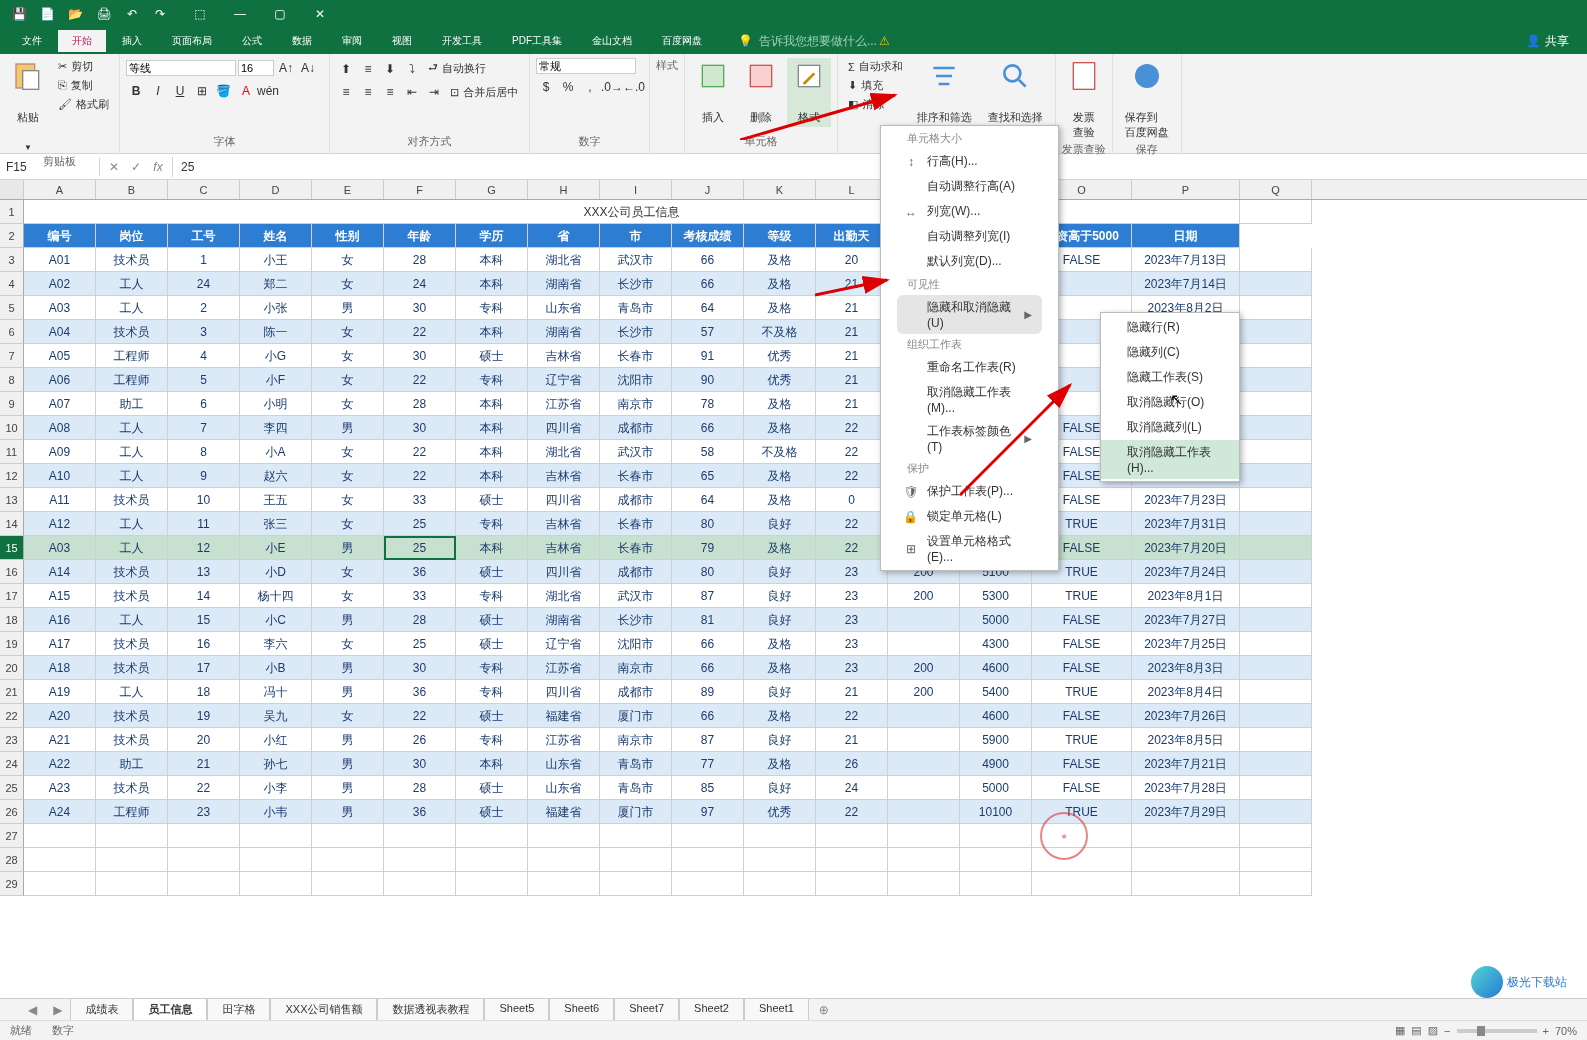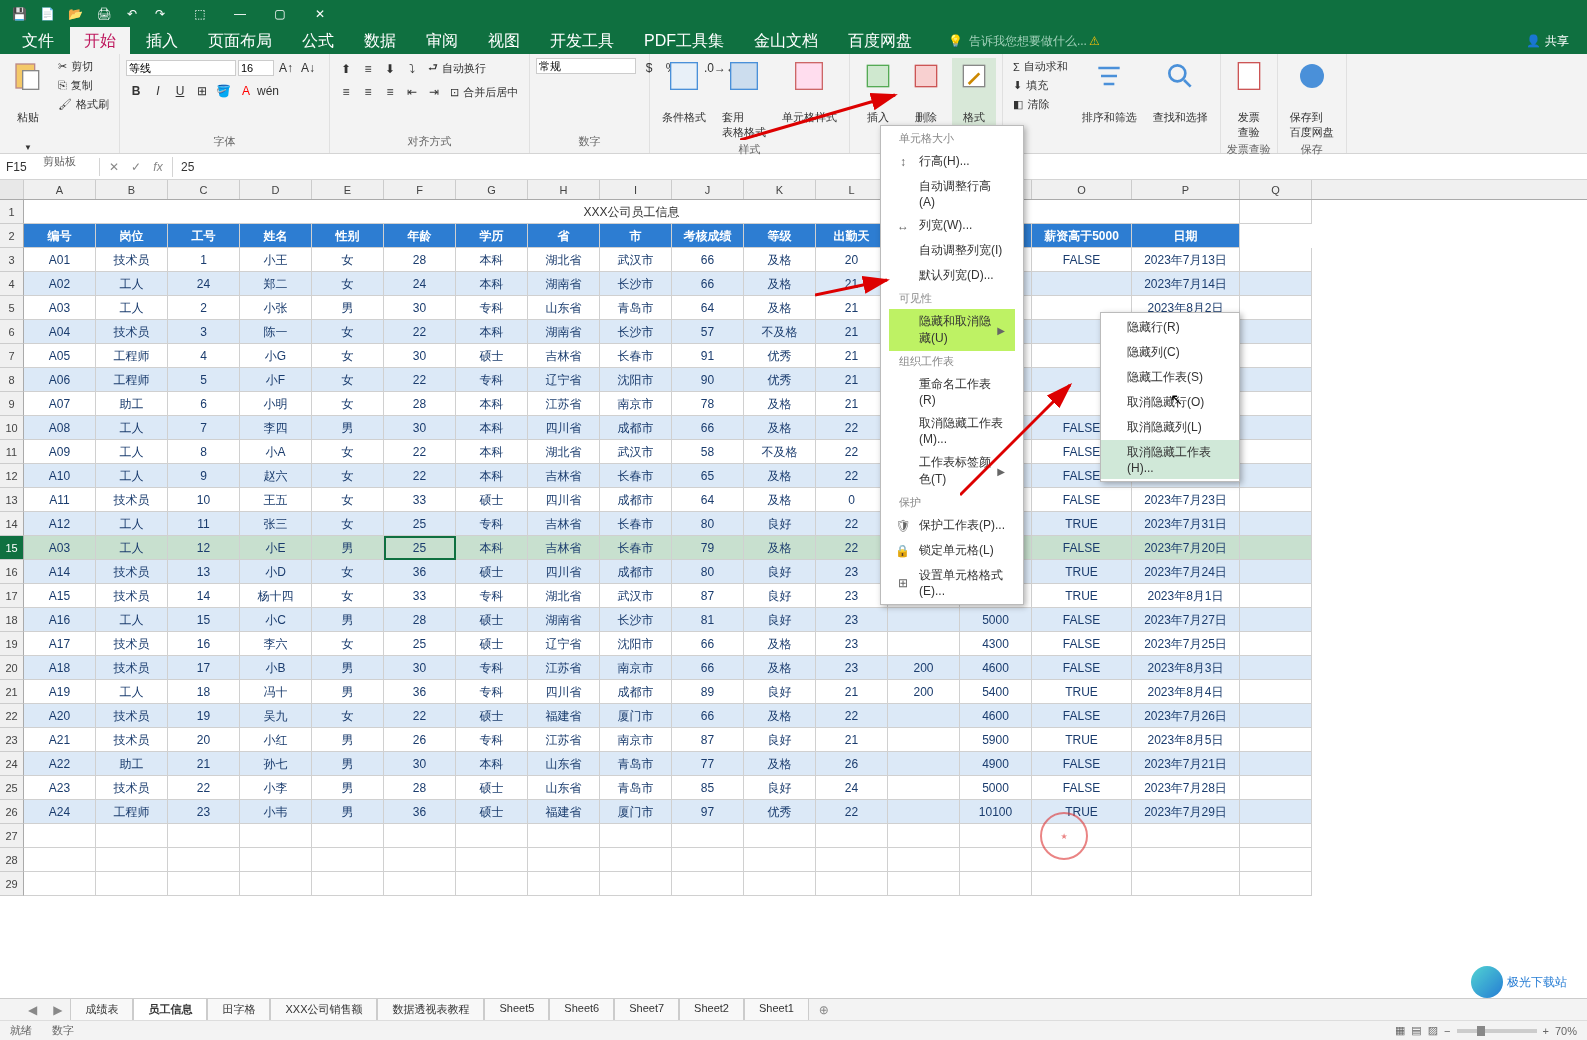--- a/index.html
+++ b/index.html
@@ -8,21 +8,21 @@
 
 .titlebar { height:28px; background:#0f7040; display:flex; align-items:center; color:#fff; }
 .titlebar .qat { display:flex; gap:4px; padding:0 8px; }
 .titlebar .qat span { width:24px; height:24px; display:flex; align-items:center; justify-content:center; cursor:pointer; }
 .titlebar .title { flex:1; text-align:center; font-size:12px; }
 .titlebar .wincontrols { display:flex; }
 .titlebar .wincontrols span { width:40px; height:28px; display:flex; align-items:center; justify-content:center; cursor:pointer; }
 
 
 .ribbontabs { height:26px; background:#0f7040; display:flex; align-items:center; padding:0 8px; gap:2px; }
-.ribbontabs .tab { padding:4px 14px; color:#fff; cursor:pointer; font-size:16px; }
+.ribbontabs .tab { padding:4px 14px; color:#fff; cursor:pointer; font-size:10px; }
 .ribbontabs .tab.active { background:#f3f3f3; color:#be185d; }
 .ribbontabs .tellme { margin-left:20px; color:#a0d0b8; font-size:12px; display:flex; align-items:center; gap:6px; }
 .ribbontabs .share { margin-left:auto; color:#fff; padding:4px 10px; display:flex; align-items:center; gap:4px; }
 .ribbontabs .warn { color:#ffc107; margin-right:10px; }
 
 
 .ribbon { height:100px; background:#f3f3f3; border-bottom:1px solid #d4d4d4; display:flex; position:relative; }
 .group { border-right:1px solid #e0e0e0; padding:4px 6px; display:flex; flex-direction:column; justify-content:space-between; }
 .group-label { text-align:center; font-size:11px; color:#666; }
 .group-content { display:flex; gap:4px; align-items:flex-start; flex:1; }
@@ -56,24 +56,24 @@
 .band0 { background:#fff; color:#1a3c6e; }
 .band1 { background:#dce9f7; color:#1a3c6e; }
 .selrow .cell { background:#c8e0cf !important; }
 .selrow .rowhdr { background:#0f7040; color:#fff; }
 .activecell { outline:2px solid #0f7040; outline-offset:-2px; background:#fff !important; position:relative; z-index:2; }
 
 
 .cA{width:72px}.cB{width:72px}.cC{width:72px}.cD{width:72px}.cE{width:72px}.cF{width:72px}.cG{width:72px}.cH{width:72px}.cI{width:72px}.cJ{width:72px}.cK{width:72px}.cL{width:72px}.cM{width:72px}.cN{width:72px}.cO{width:100px}.cP{width:108px}.cQ{width:72px}
 
 
-.dropmenu { position:absolute; top:125px; left:880px; width:144px; background:#fff; border:1px solid #bbb; box-shadow:2px 2px 6px rgba(0,0,0,0.3); z-index:100; font-size:12px; padding:2px 8px; }
+.dropmenu { position:absolute; top:125px; left:880px; width:179px; background:#fff; border:1px solid #bbb; box-shadow:2px 2px 6px rgba(0,0,0,0.3); z-index:100; font-size:12px; padding:2px 16px; }
 .dropmenu .section { color:#888; padding:3px 10px; font-size:11px; }
 .dropmenu .mitem { padding:4px 10px 4px 30px; cursor:pointer; position:relative; display:flex; justify-content:space-between; align-items:center; }
-.dropmenu .mitem.hl { background:#bef264; }
+.dropmenu .mitem.hl { background:#e5e5e5;border-radius:6px; }
 .dropmenu .mitem .arrow { font-size:10px; color:#666; }
 .dropmenu .micon { position:absolute; left:6px; width:16px; text-align:center; color:#666; }
 
 .submenu { position:absolute; top:270px; left:1100px; width:140px; background:#fff; border:1px solid #bbb; box-shadow:2px 2px 6px rgba(0,0,0,0.3); z-index:101; font-size:12px; padding:2px 0;margin-top:42px; }
 .submenu .mitem { padding:4px 10px 4px 26px; cursor:pointer; }
 .submenu .mitem.hl { background:#d0e8d8; }
 
 
 .arrowsvg { position:absolute; z-index:200; pointer-events:none; }
 
@@ -213,55 +213,34 @@
         <div class="smallitem">
             <span>⊡</span>
             <span>合并后居中</span>
           </div>
       </div>
     </div>
     <div class="group-label">对齐方式</div>
   </div>
 
   <div class="group" style="width:120px">
-    <div class="group-content" style="flex-direction:row;gap:3px">
+    <div class="group-content" style="flex-direction:column;gap:3px">
       <input class="fontsel" style="width: 100px;" value="常规">
       <div class="fontrow">
         <span class="iconbtn">$</span>
         <span class="iconbtn">%</span>
         <span class="iconbtn">,</span>
         <span class="iconbtn">.0→</span>
         <span class="iconbtn">←.0</span>
       </div>
     </div>
     <div class="group-label">数字</div>
   </div>
 
   <div class="group">
-    <div class="group-content">
-      <div class="bigbtn">
-          <svg viewBox="0 0 24 24">
-            <rect x="2" y="2" width="20" height="20" fill="#e8f0f8" stroke="#4a90d9"></rect>
-          </svg>
-          <span>条件格式</span>
-        </div>
-      <div class="bigbtn">
-          <svg viewBox="0 0 24 24">
-            <rect x="2" y="2" width="20" height="20" fill="#cde" stroke="#4a90d9"></rect>
-          </svg>
-          <span style="white-space:pre">套用
-表格格式</span>
-        </div>
-      <div class="bigbtn">
-          <svg viewBox="0 0 24 24">
-            <rect x="2" y="2" width="20" height="20" fill="#fde" stroke="#c66"></rect>
-          </svg>
-          <span>单元格样式</span>
-        </div>
-    </div>
     <div class="group-label">样式</div>
   </div>
 
   <div class="group">
     <div class="group-content">
       <div class="bigbtn">
           <svg viewBox="0 0 24 24">
             <rect x="4" y="4" width="16" height="16" fill="#cfe8cf" stroke="#5a5"></rect>
           </svg>
           <span>插入</span>

